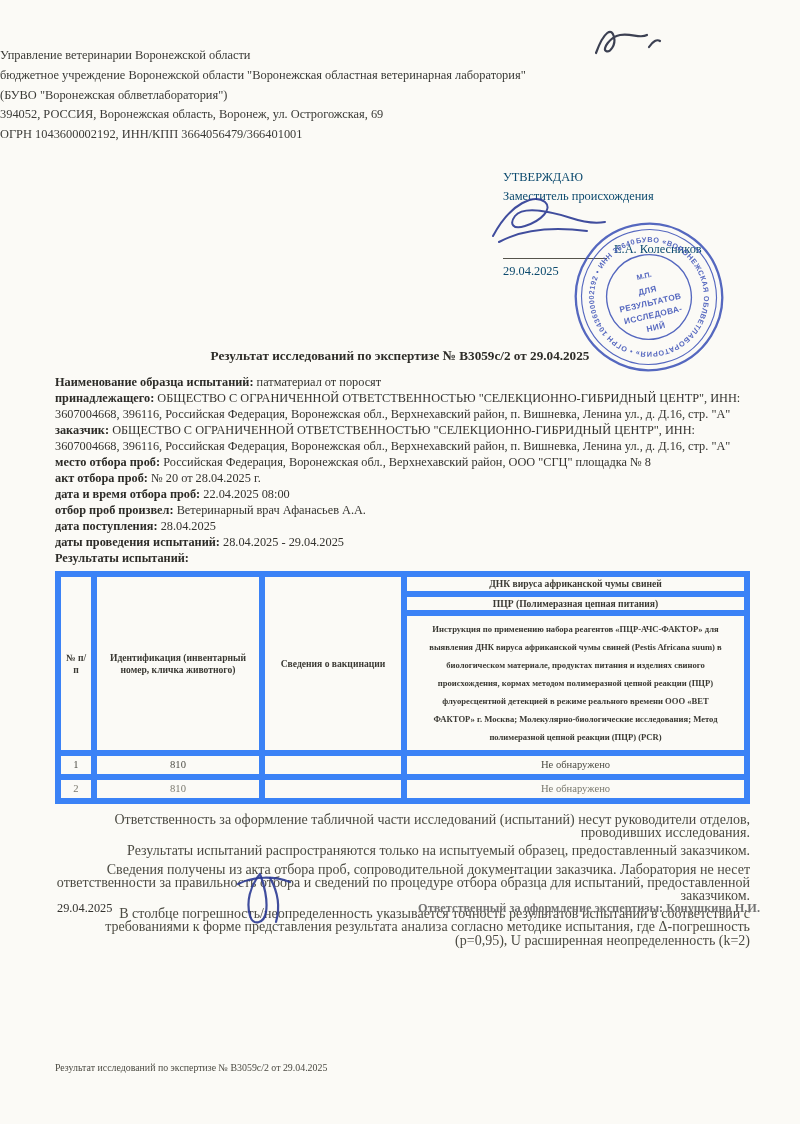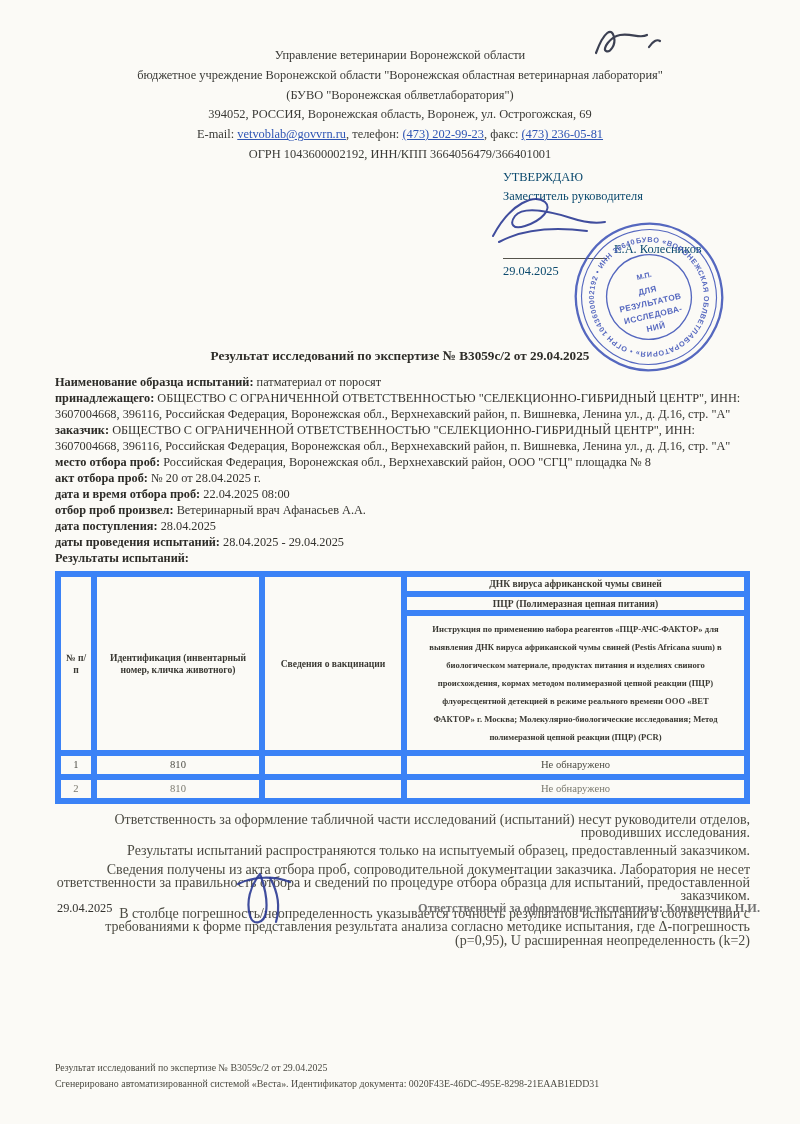--- a/index.html
+++ b/index.html
@@ -3,21 +3,21 @@
 <meta charset="utf-8">
 <style>
   * { margin:0; padding:0; box-sizing:border-box; }
   html,body { background:#fbfaf6; }
   .page {
     position:relative; width:800px; height:1124px; margin:0 auto;
     background:#fbfaf6; overflow:hidden;
     font-family:"Liberation Serif", serif; color:#34332f;
   }
   
-  .doc-header { position:absolute; top:46px; left:0; right:0; text-align:center;
+  .doc-header { position:absolute; top:46px; left:0; right:0; 
     font-size:12.4px; line-height:19.8px; color:#3a3a36; }
   .lnk { color:#2f55b4; text-decoration:underline; cursor:pointer; }
   
   .approval { position:absolute; top:168px; left:503px; width:260px;
     font-size:12.4px; line-height:19px; color:#0c4a6e; }
   .name-row { margin-top:34px; display:flex; align-items:flex-end; }
   .sig-underline { display:inline-block; width:104px; height:14px;
     border-bottom:1px solid #55534b; margin-right:7px; }
   .appr-date { margin-top:3px; }
   
@@ -71,27 +71,26 @@
 
   <svg class="scribble corner" viewBox="0 0 74 36">
     <path d="M6,29 C14,7 22,3 24,13 C26,21 20,29 16,27 C12,25 20,13 30,11 C42,9 50,15 57,11 M59,23 C63,17 67,15 70,17"></path>
   </svg>
 
   <div class="doc-header">
     <div>Управление ветеринарии Воронежской области</div>
     <div>бюджетное учреждение Воронежской области "Воронежская областная ветеринарная лаборатория"</div>
     <div>(БУВО "Воронежская облветлаборатория")</div>
     <div>394052, РОССИЯ, Воронежская область, Воронеж, ул. Острогожская, 69</div>
-    <div><span>E-mail:</span> <a class="lnk" href="#">vetvoblab@govvrn.ru</a><span>, телефон:</span> <span class="lnk">(473) 202-99-23</span><span>, факс:</span> <span class="lnk">(473) 236-05-81</span></div>
     <div>ОГРН 1043600002192, ИНН/КПП 3664056479/366401001</div>
   </div>
 
   <div class="approval">
     <div>УТВЕРЖДАЮ</div>
-    <div>Заместитель руководителя</div>
+    <div>Заместитель происхождения</div>
     <div class="name-row">
         <span class="sig-underline"></span>
         <span>Е.А. Колесников</span>
       </div>
     <div class="appr-date">29.04.2025</div>
   </div>
 
   <svg class="scribble approval-sig" viewBox="0 0 132 60">
     <path d="M10,46 C28,12 52,4 62,12 C70,19 58,31 42,36 C30,40 26,34 32,26 C40,16 66,21 88,28 C100,32 110,34 122,32"></path>
     <path d="M16,52 C40,39 72,37 104,41"></path>
@@ -176,16 +175,15 @@
   </div>
 
   <svg class="scribble bottom-sig" viewBox="0 0 74 64">
     <path d="M34,6 C24,18 20,34 24,48 C27,58 38,56 40,44 C42,32 38,16 34,6"></path>
     <path d="M12,16 C28,8 48,8 64,14"></path>
     <path d="M44,10 C52,24 54,40 50,54"></path>
   </svg>
 
   <div class="doc-footer">
     <div>Результат исследований по экспертизе № В3059с/2 от 29.04.2025</div>
-    <div>Сгенерировано автоматизированной системой «Веста». Идентификатор документа: 0020F43E-46DC-495E-8298-21EAAB1EDD31</div>
   </div>
 
 </div>
 
 </body></html>

